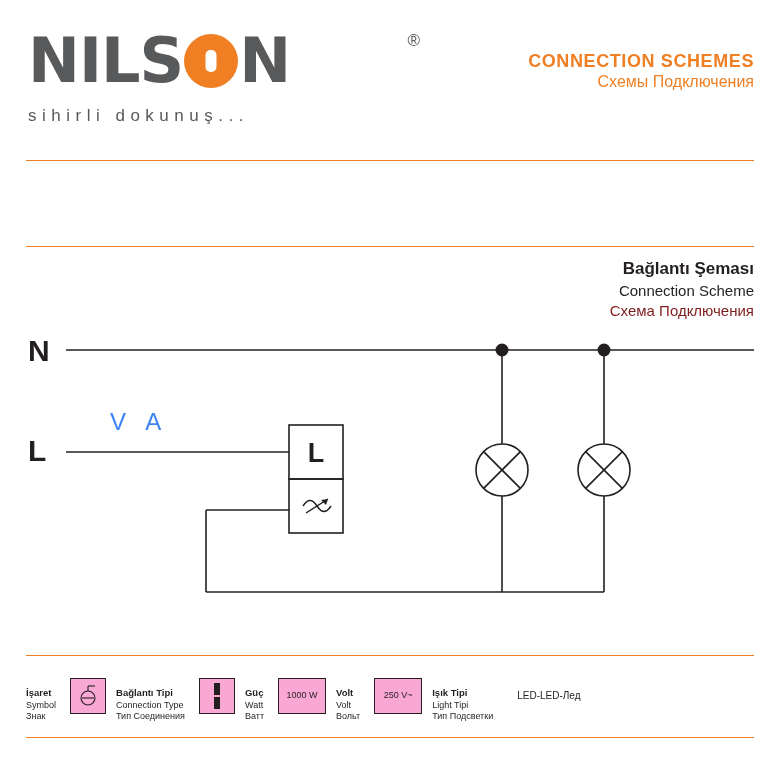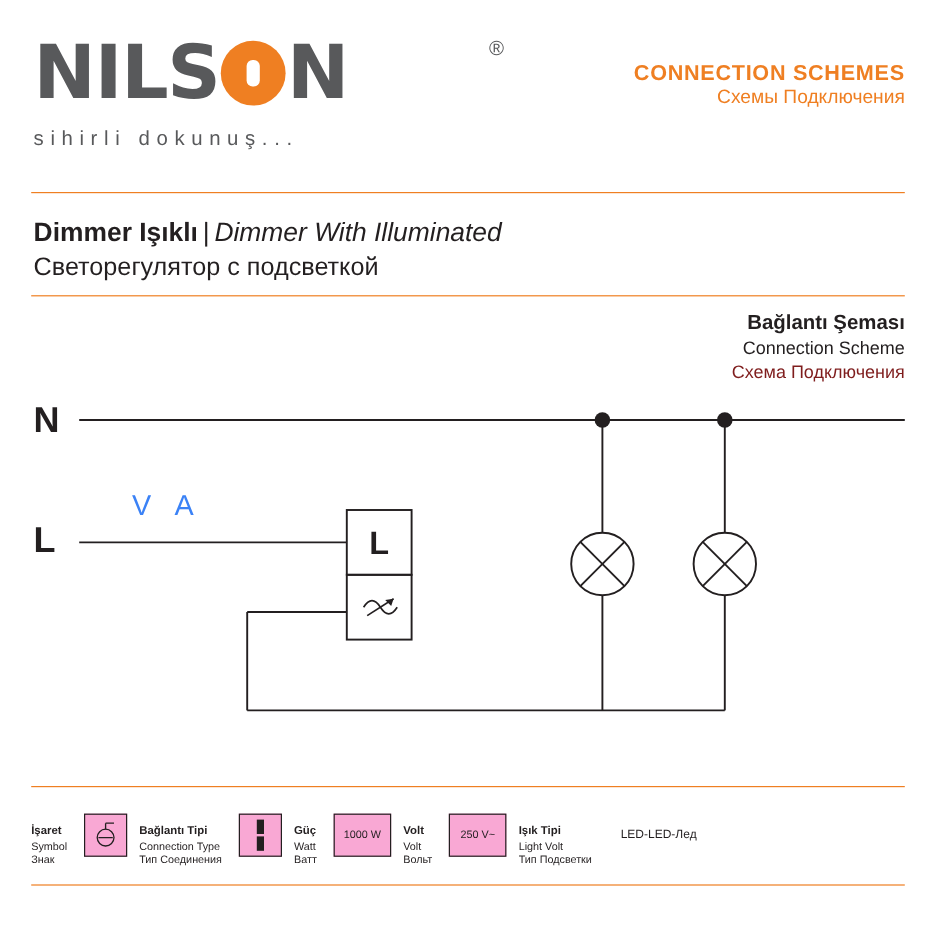--- a/index.html
+++ b/index.html
@@ -231,26 +231,20 @@
     <div class="logo-tagline">sihirli dokunuş...</div>
   </div>
 
   <div class="header-right">
     <div class="hr-sub1">CONNECTION SCHEMES</div>
     <div class="hr-sub2">Схемы Подключения</div>
   </div>
 
   <div class="rule rule-top"></div>
 
-  <div class="product-title">
-    <div class="pt-line1">
-      <span class="tr">Dimmer Işıklı</span><span class="sep">|</span><span class="en">Dimmer With Illuminated</span>
-    </div>
-    <div class="pt-line2">Светорегулятор с подсветкой</div>
-  </div>
 
   <div class="rule rule-mid"></div>
 
   <div class="scheme-caption">
     <div class="sc-t">Bağlantı Şeması</div>
     <div class="sc-e">Connection Scheme</div>
     <div class="sc-r">Схема Подключения</div>
   </div>
 
   <div class="lbl-N">N</div>
@@ -344,21 +338,21 @@
       <span>Volt</span><br>
       <span>Вольт</span>
     </div>
 
     <div class="spec-box wide">
       <span class="spec-val">250 V~</span>
     </div>
 
     <div class="spec-text">
       <span class="b">Işık Tipi</span>
-      <span>Light Volt</span><br>
+      <span>Light Tipi</span><br>
       <span>Тип Подсветки</span>
     </div>
 
     <div class="spec-led">LED-LED-Лед</div>
   </div>
 
   <div class="rule rule-bottom2"></div>
 
 </div>
 

